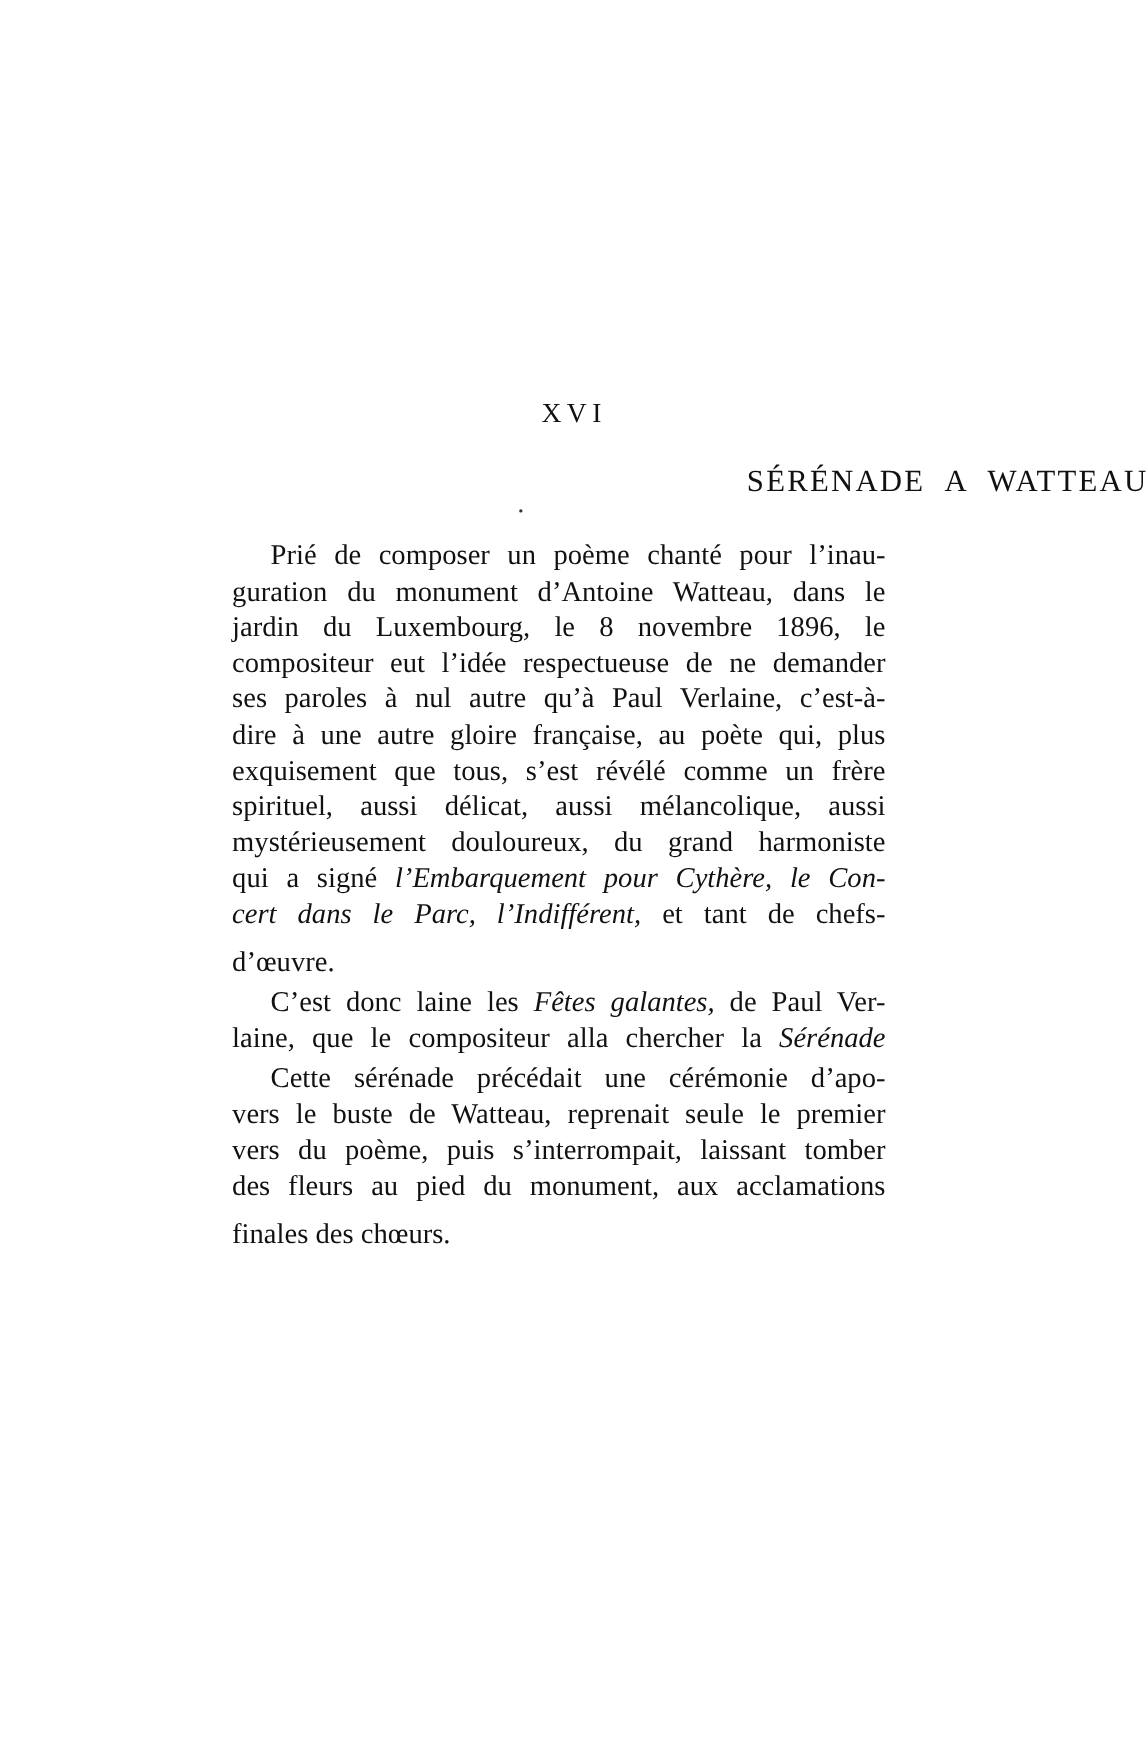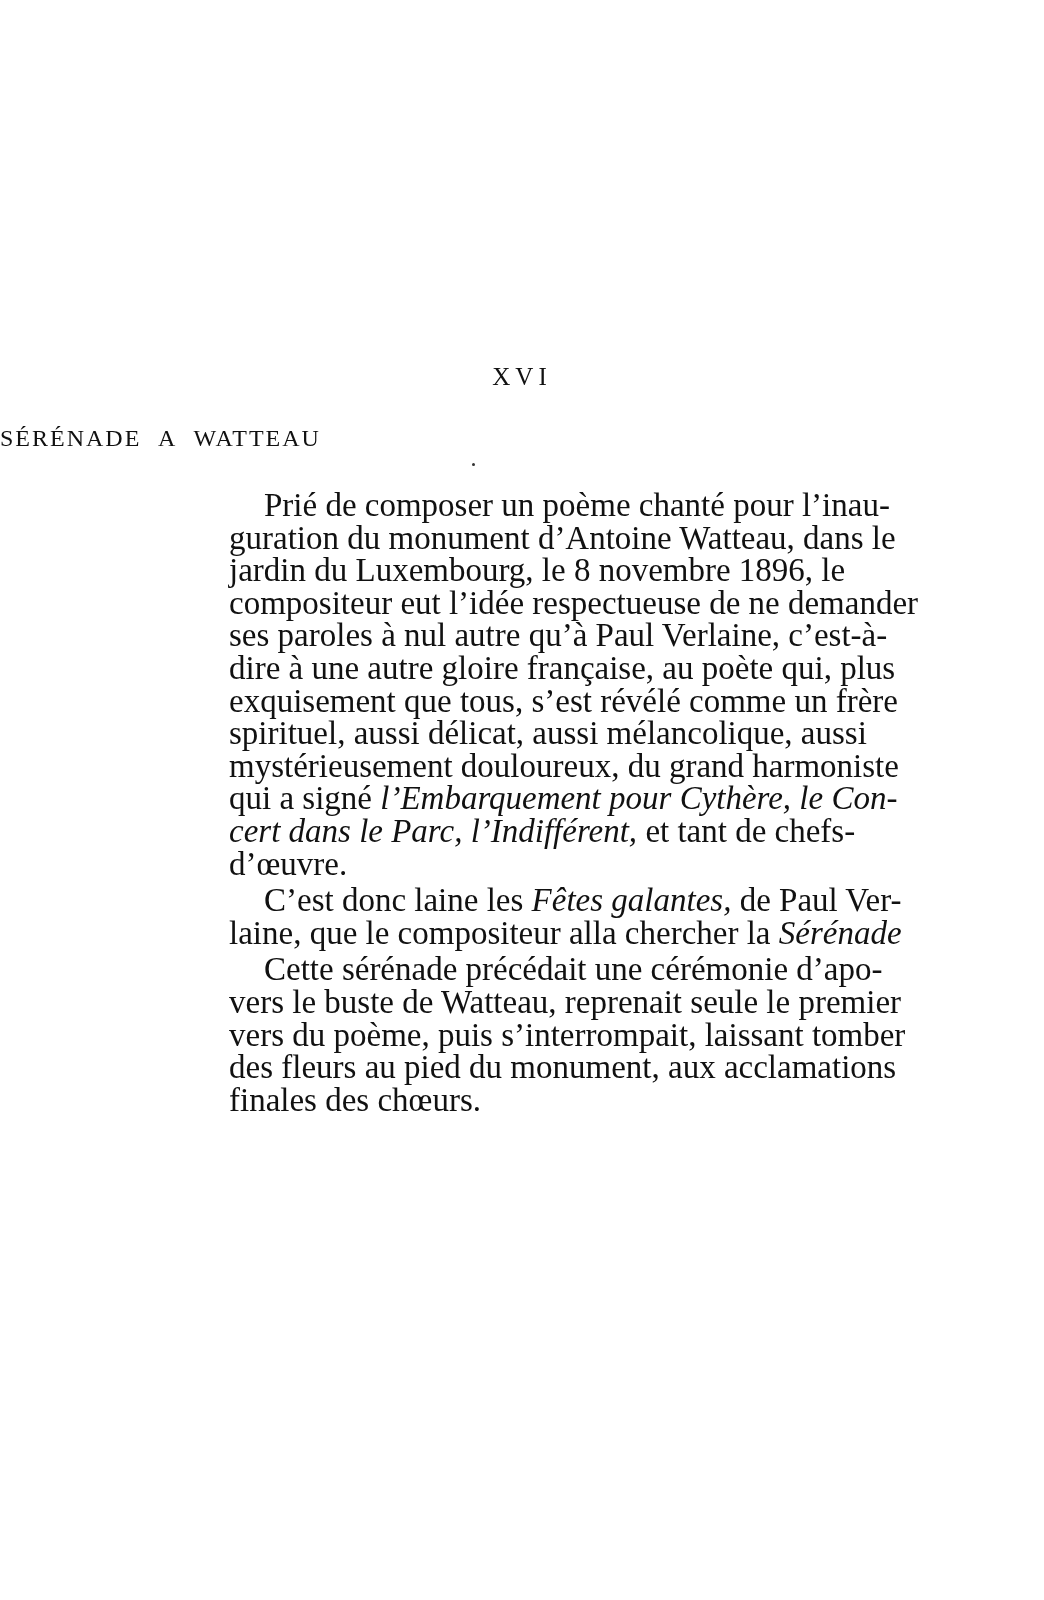--- a/index.html
+++ b/index.html
@@ -29,52 +29,53 @@
       text-align: center;
       font-size: 25px;
       letter-spacing: 5px;
       line-height: 30px;
     }
     .chapter-title {
       position: absolute;
       top: 416px;
       left: 0;
       width: 1044px;
-      text-align: left;
-      font-size: 24px;
+      text-align: right;
+      font-size: 28px;
       letter-spacing: 2px;
       word-spacing: 10px;
       line-height: 44px;
     }
     .ornament-dot {
       position: absolute;
       top: 463px;
       left: 472px;
       width: 3px;
       height: 3px;
       background: #333;
       border-radius: 50%;
     }
     .body-text {
       position: absolute;
       top: 489px;
-      left: 229px;
+      left: 211px;
       width: 594px;
-      font-size: 33px;
+      font-size: 26px;
       line-height: 32.6px;
     }
     .line {
       display: block;
       text-align: justify;
       text-align-last: justify;
       white-space: nowrap;
       height: 32.6px;
     }
     .line.last {
       text-align-last: left;
+      margin-top: 11px;
     }
     .line.indent {
       padding-left: 35px;
     }
     .p-gap { height: 4px; }
     em { }
   </style>
 </head>
 <body>
 

